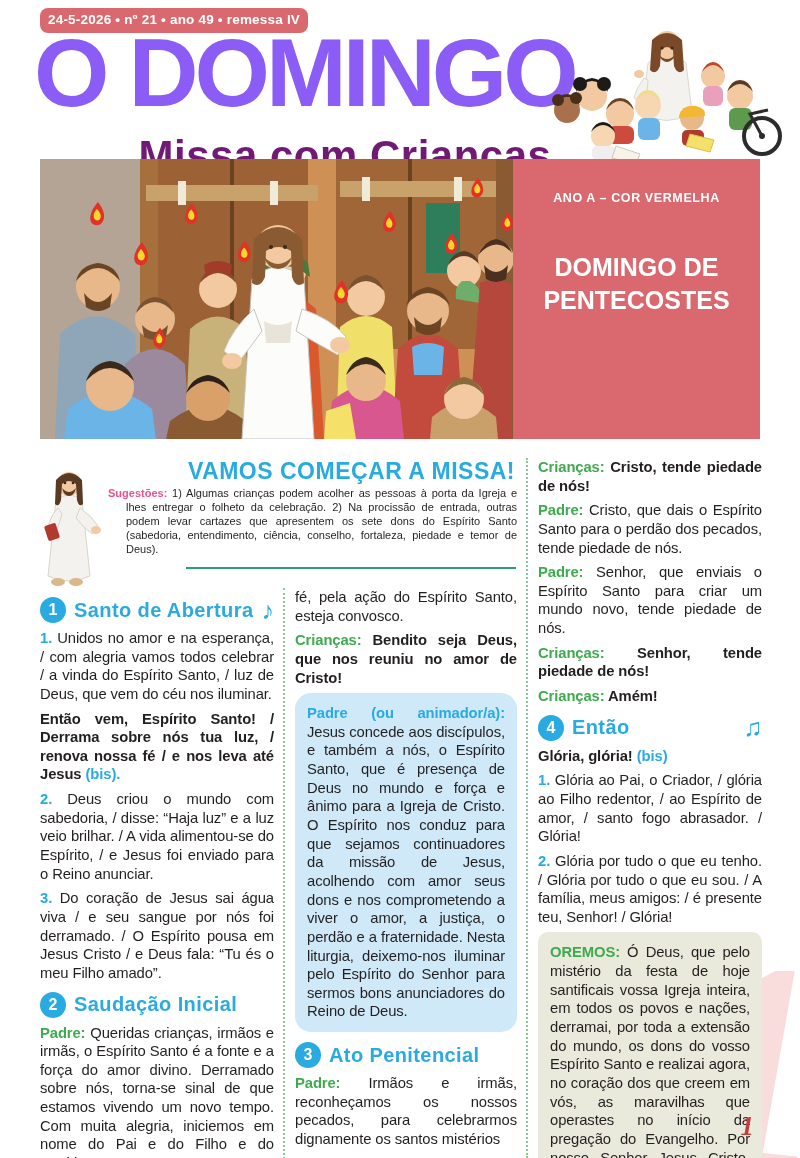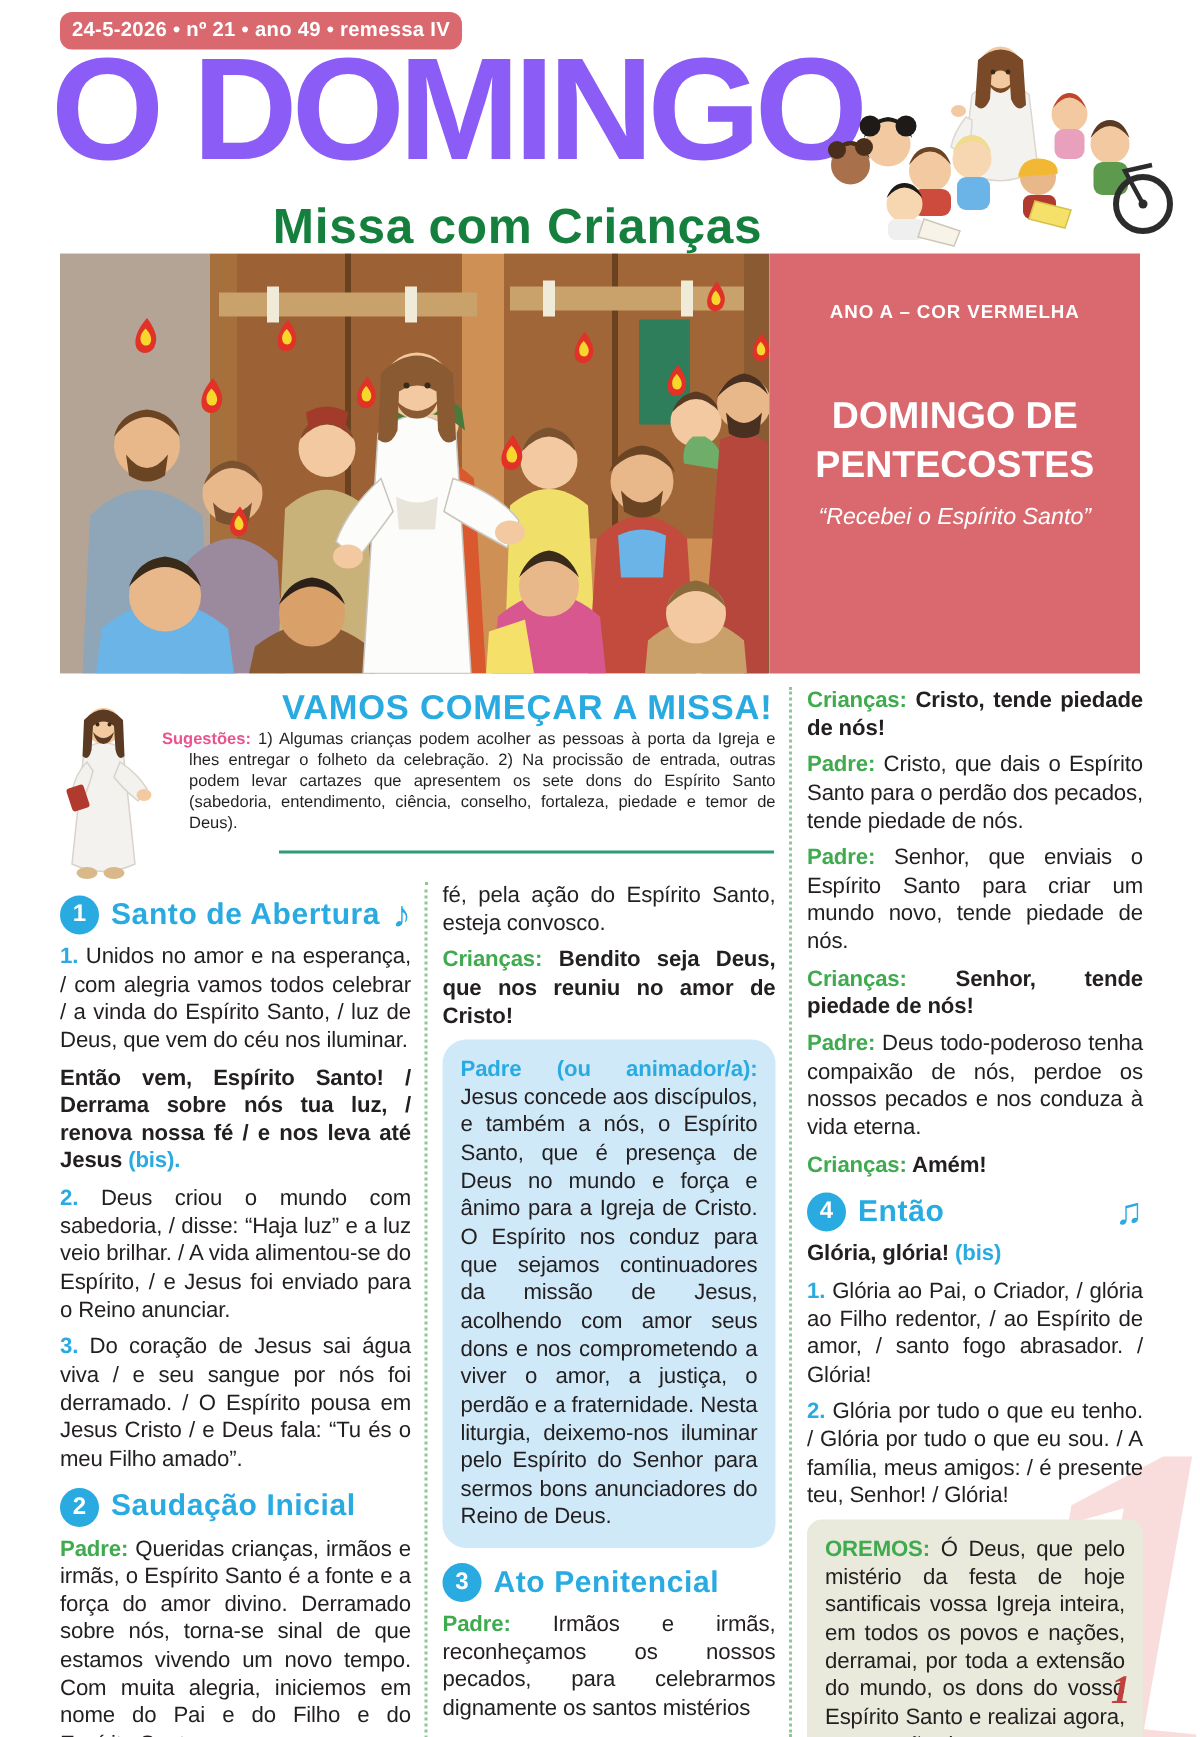--- a/index.html
+++ b/index.html
@@ -4,26 +4,26 @@
 <style>
   html,body{margin:0;padding:0;background:#fff;}
   .page{position:relative;width:800px;height:1158px;background:#fff;overflow:hidden;
         font-family:"Liberation Sans",sans-serif;color:#231f20;}
 
   
   .badge{position:absolute;left:40px;top:8px;background:#d9696e;color:#fff;font-weight:bold;
          font-size:13.5px;padding:4px 8px 6px;border-radius:8px;letter-spacing:.2px;}
   .title{position:absolute;left:34px;top:24px;font-size:97px;font-weight:bold;color:#8b5cf6;
          letter-spacing:-4px;line-height:1;white-space:nowrap;}
-  .subtitle{position:absolute;left:0;top:132px;width:690px;text-align:center;font-size:33px;
-            font-weight:bold;color:#15803d;letter-spacing:.5px;}
+  .subtitle{position:absolute;left:0;top:132px;width:690px;text-align:center;font-size:42px;
+            font-weight:bold;color:#701a75;letter-spacing:.5px;}
   .header-art{position:absolute;right:8px;top:18px;width:252px;height:150px;}
 
   
-  .hero{position:absolute;top:169px;left:40px;width:720px;height:280px;display:flex;}
+  .hero{position:absolute;top:159px;left:40px;width:720px;height:280px;display:flex;}
   .hero-img{width:473px;height:280px;flex:none;}
   .hero-panel{flex:1;background:#d9696e;color:#fff;text-align:center;padding:0 16px;box-sizing:border-box;}
   .hero-year{margin-top:32px;font-size:12.5px;font-weight:bold;letter-spacing:.6px;}
   .hero-feast{margin-top:46px;font-size:25px;font-weight:bold;line-height:1.3;}
   .hero-quote{margin-top:10px;font-size:15.5px;font-style:italic;}
 
   
   .content{position:absolute;top:458px;left:40px;width:722px;bottom:0;display:flex;z-index:1;}
   .left-region{width:477px;flex:none;}
   .col3{flex:1;min-width:0;}
@@ -215,21 +215,20 @@
         <use href="#flame" transform="translate(302,132)"></use>
         <use href="#flame" transform="translate(350,62) scale(0.9)"></use>
         <use href="#flame" transform="translate(412,84) scale(0.9)"></use>
         <use href="#flame" transform="translate(438,28) scale(0.85)"></use>
         <use href="#flame" transform="translate(468,62) scale(0.8)"></use>
       </g>
     </svg>
     <div class="hero-panel">
       <div class="hero-year">ANO A – COR VERMELHA</div>
       <div class="hero-feast">DOMINGO DE PENTECOSTES</div>
-      <div class="hero-quote">“Recebei o Espírito Santo”</div>
     </div>
   </div>
 
   <div class="content">
     <div class="left-region">
       <div class="intro">
         <svg class="intro-jesus" viewBox="0 0 66 126">
           <path d="M20 36 Q33 26 46 36 L54 112 Q33 122 12 112 Z" fill="#f4f2ee" stroke="#d8d4cc"></path>
           <path d="M44 44 Q56 52 62 62 L56 70 Q46 62 40 54 Z" fill="#f4f2ee" stroke="#d8d4cc"></path>
           <ellipse cx="60" cy="66" rx="5" ry="4" fill="#f2c9a0"></ellipse>
@@ -278,21 +277,20 @@
             <p class="para"><span class="lbl-green">Padre:</span><span> Irmãos e irmãs, reconheçamos os nossos pecados, para celebrarmos dignamente os santos mistérios </span></p>
           </div>
       </div>
     </div>
     <div class="vdot"></div>
     <div class="col3" id="col3">
         <p class="para"><span class="lbl-green">Crianças:</span><span class="b"> Cristo, tende piedade de nós!</span></p>
         <p class="para"><span class="lbl-green">Padre:</span><span> Cristo, que dais o Espírito Santo para o perdão dos pecados, tende piedade de nós.</span></p>
         <p class="para"><span class="lbl-green">Padre:</span><span> Senhor, que enviais o Espírito Santo para criar um mundo novo, tende piedade de nós.</span></p>
         <p class="para"><span class="lbl-green">Crianças:</span><span class="b"> Senhor, tende piedade de nós!</span></p>
-        <p class="para"><span class="lbl-green">Padre:</span><span> Deus todo-poderoso tenha compaixão de nós, perdoe os nossos pecados e nos conduza à vida eterna.</span></p>
         <p class="para"><span class="lbl-green">Crianças:</span><span class="b"> Amém!</span></p>
         <div class="h-row">
           <span class="h-num">4</span>
           <span class="h-label">Então</span>
           <span class="h-note">♫</span>
         </div>
         <p class="para"><span class="b">Glória, glória! </span><span class="b-blue">(bis)</span></p>
         <p class="para"><span class="vnum">1.</span><span> Glória ao Pai, o Criador, / glória ao Filho redentor, / ao Espírito de amor, / santo fogo abrasador. / Glória!</span></p>
         <p class="para"><span class="vnum">2.</span><span> Glória por tudo o que eu tenho. / Glória por tudo o que eu sou. / A família, meus amigos: / é presente teu, Senhor! / Glória!</span></p>
         <div class="box box-beige">

